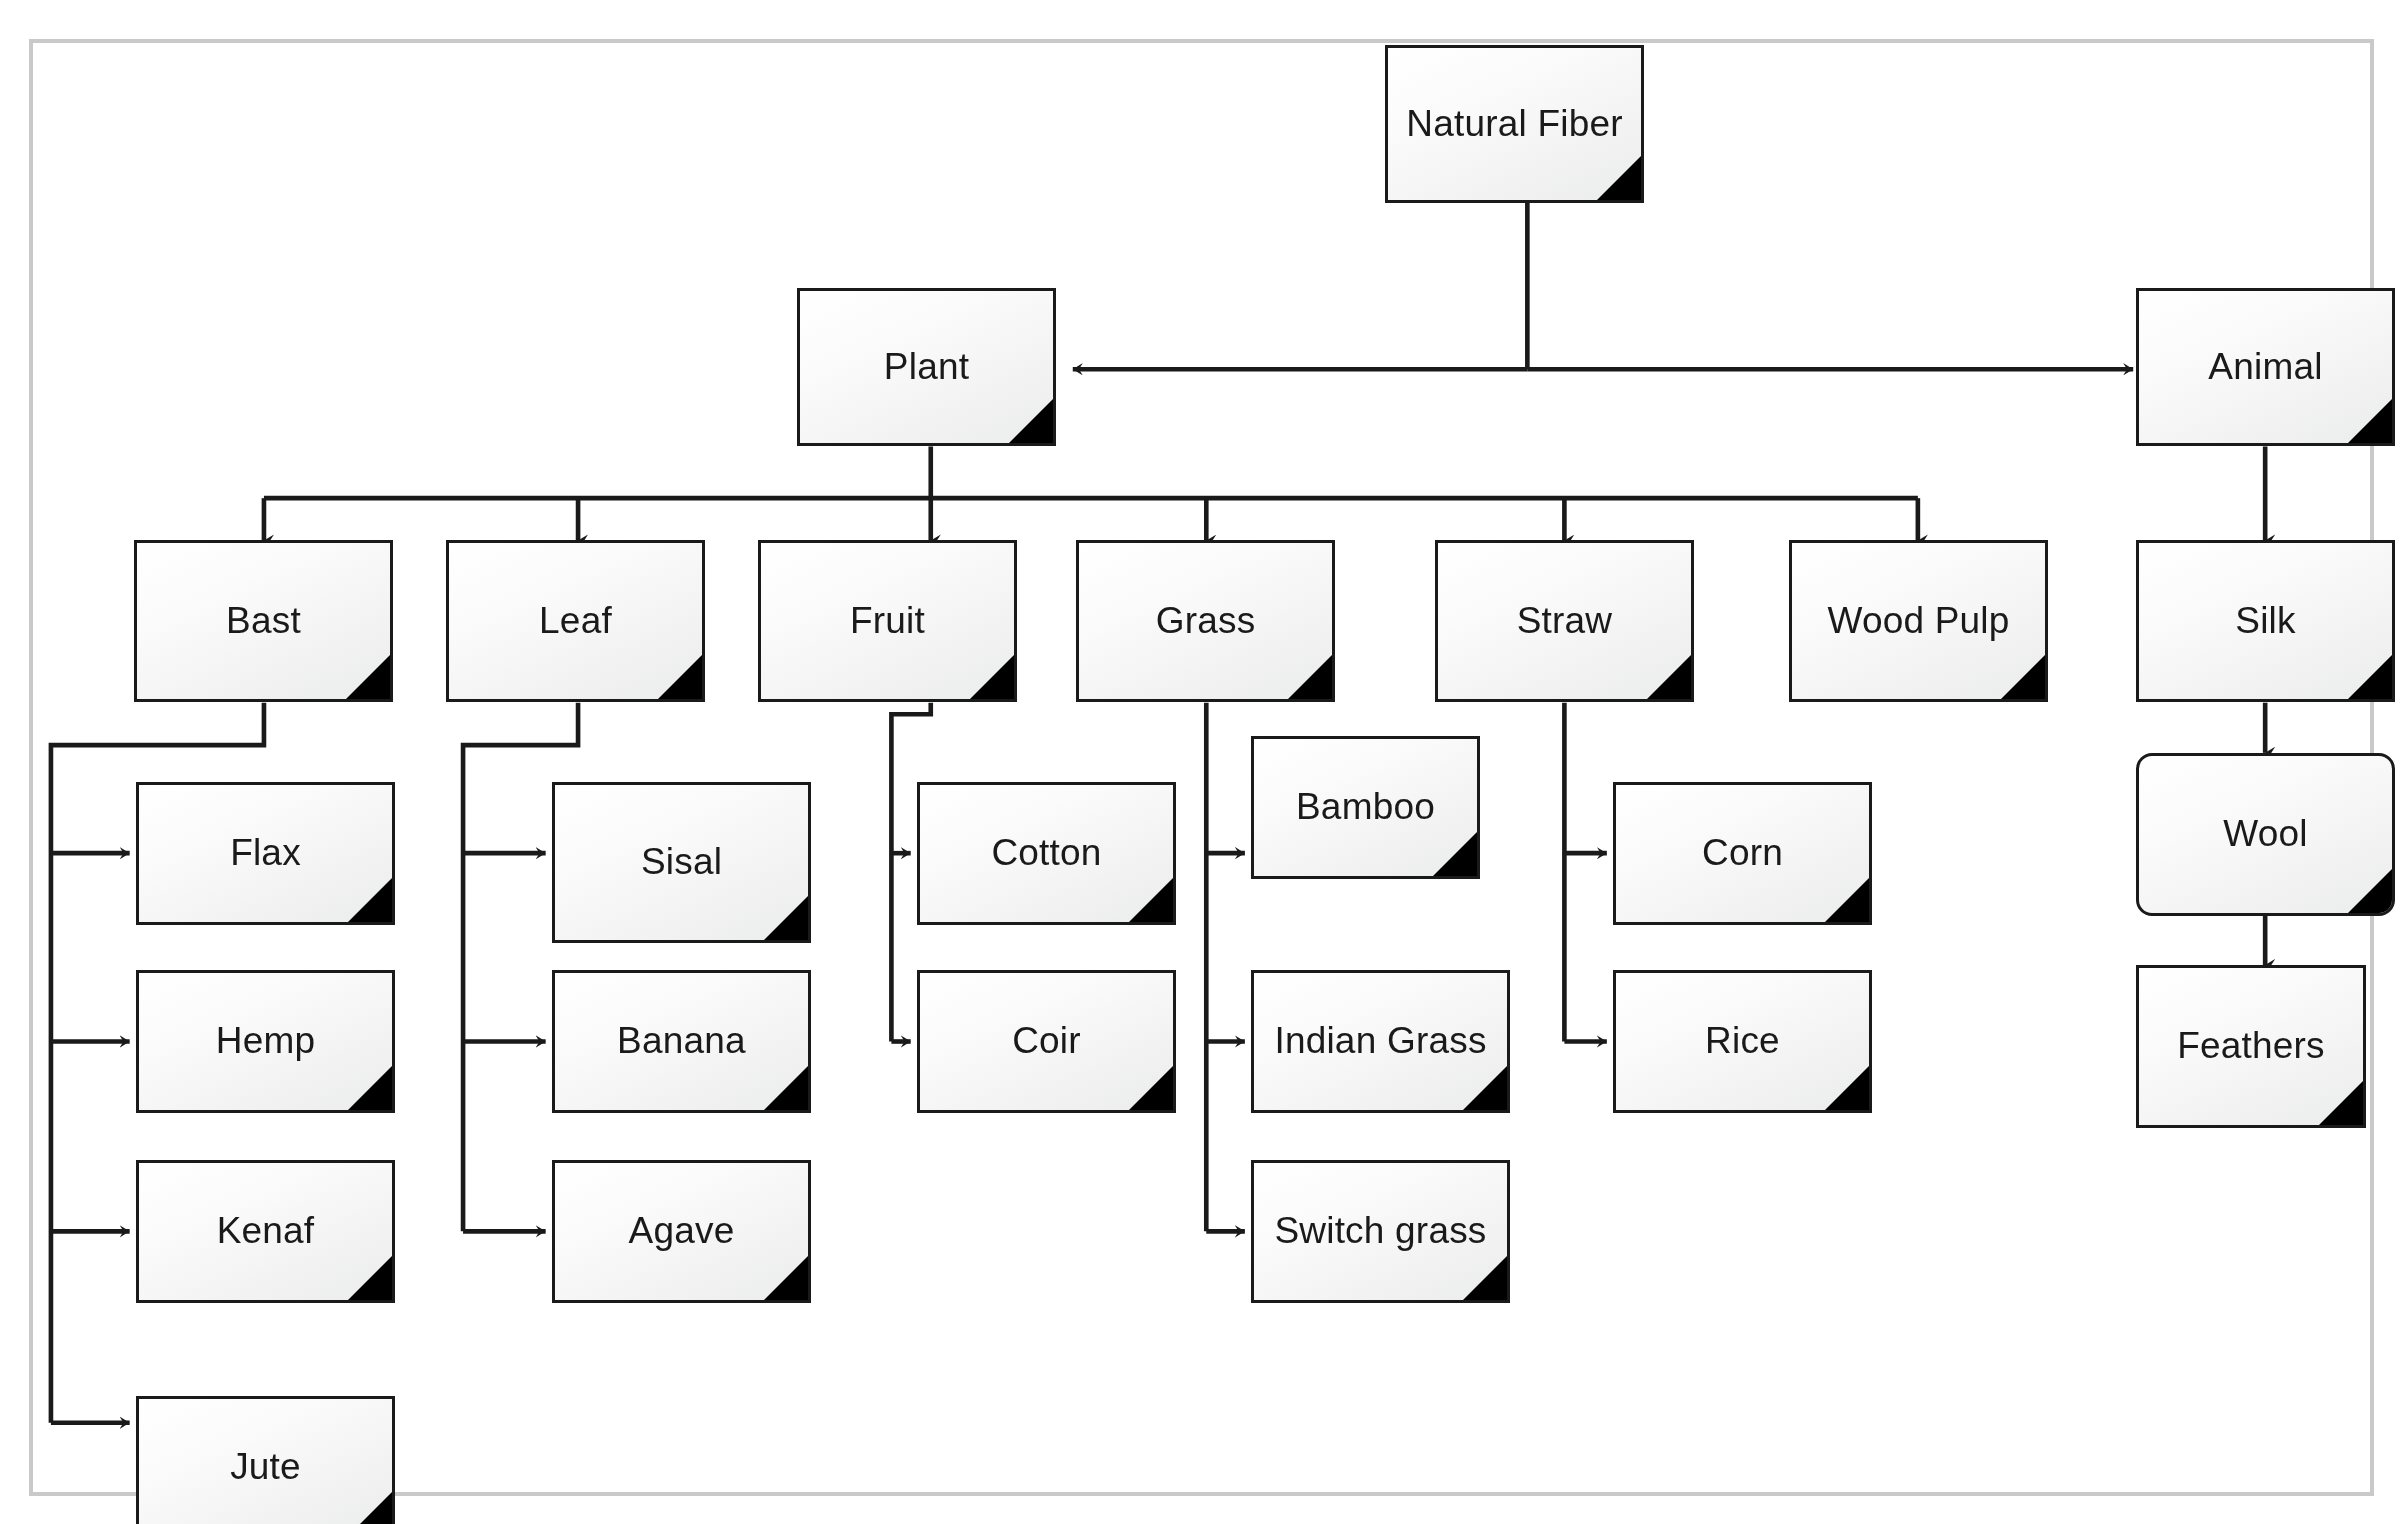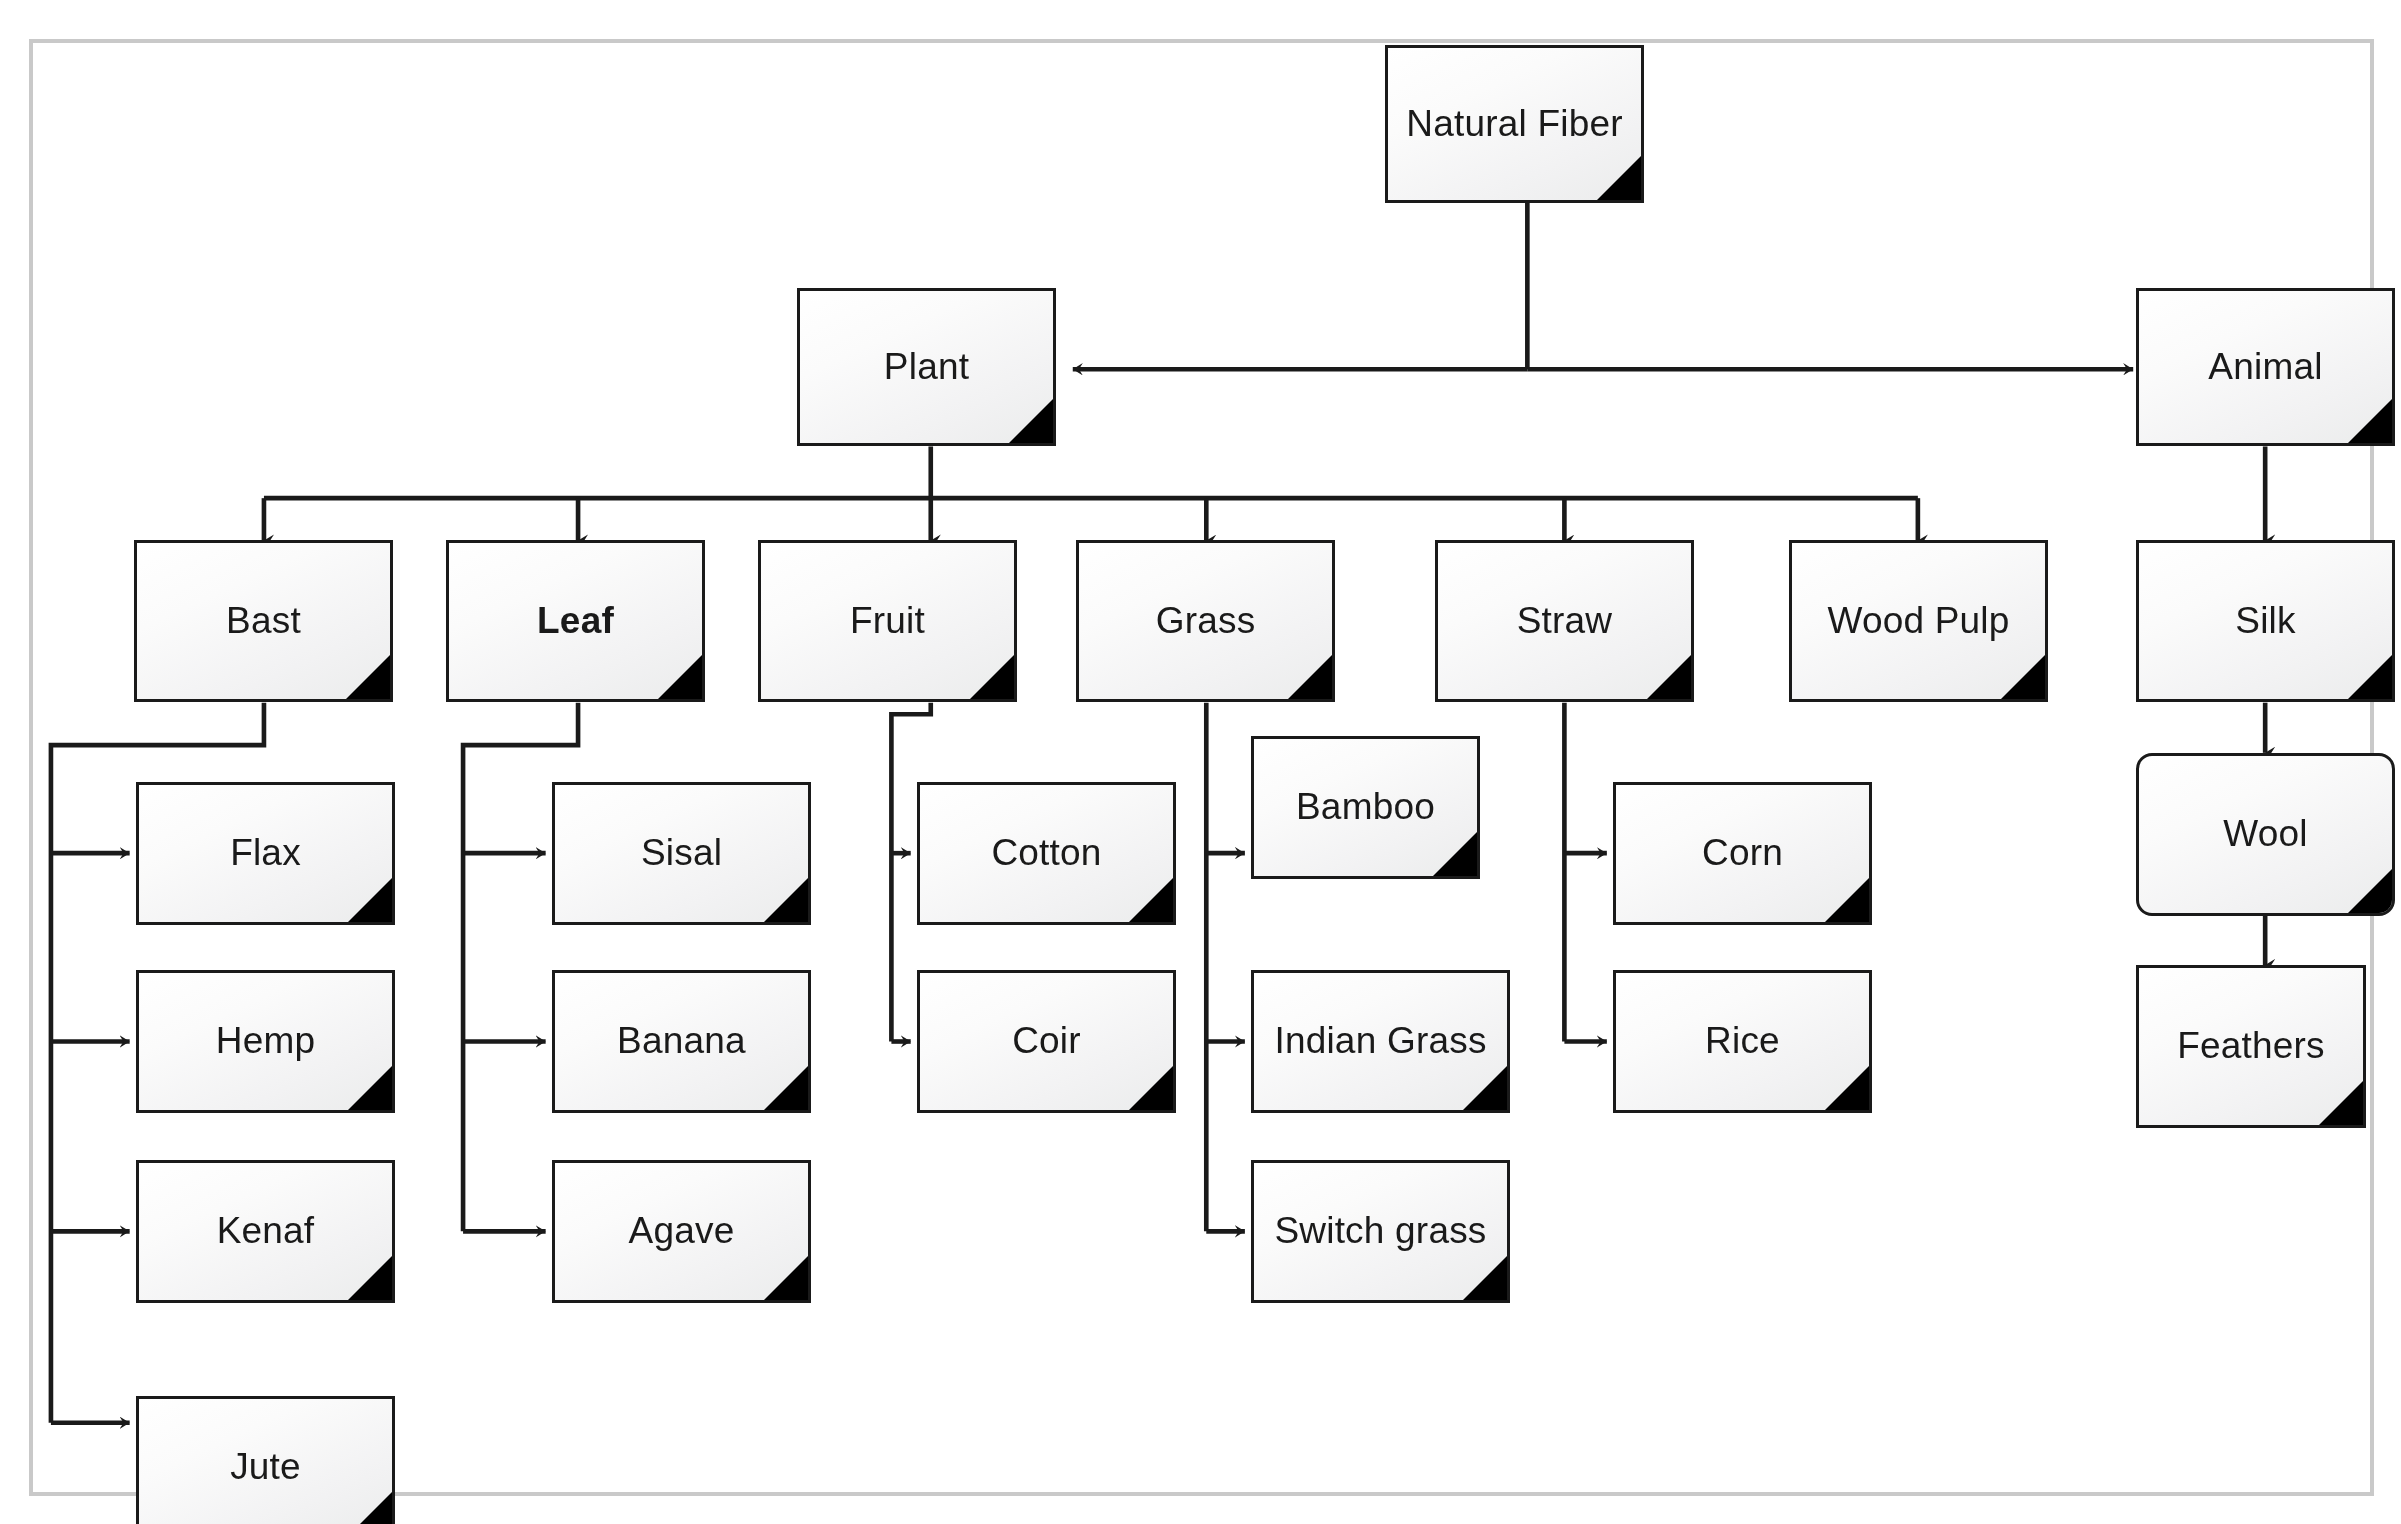--- a/index.html
+++ b/index.html
@@ -167,21 +167,21 @@
       <span class="fold"></span>
     </div>
 
     <div class="node" style="left:134px; top:540px; width:259px; height:162px;">
       <div class="inner">
         <span class="label">Bast</span>
       </div>
       <span class="fold"></span>
     </div>
 
-    <div class="node" style="left:446px; top:540px; width:259px; height:162px;font-weight:bold;">
+    <div class="node" style="left:446px; top:540px; width:259px; height:162px;">
       <div class="inner">
         <span class="label">Leaf</span>
       </div>
       <span class="fold"></span>
     </div>
 
     <div class="node" style="left:758px; top:540px; width:259px; height:162px;">
       <div class="inner">
         <span class="label">Fruit</span>
       </div>
@@ -251,21 +251,21 @@
       <span class="fold"></span>
     </div>
 
     <div class="node" style="left:136px; top:1352px; width:259px; height:143px;margin-top:44px;">
       <div class="inner">
         <span class="label">Jute</span>
       </div>
       <span class="fold"></span>
     </div>
 
-    <div class="node" style="left:552px; top:782px; width:259px; height:143px;">
+    <div class="node" style="left:552px; top:782px; width:259px; height:161px;">
       <div class="inner">
         <span class="label">Sisal</span>
       </div>
       <span class="fold"></span>
     </div>
 
     <div class="node" style="left:552px; top:970px; width:259px; height:143px;">
       <div class="inner">
         <span class="label">Banana</span>
       </div>

